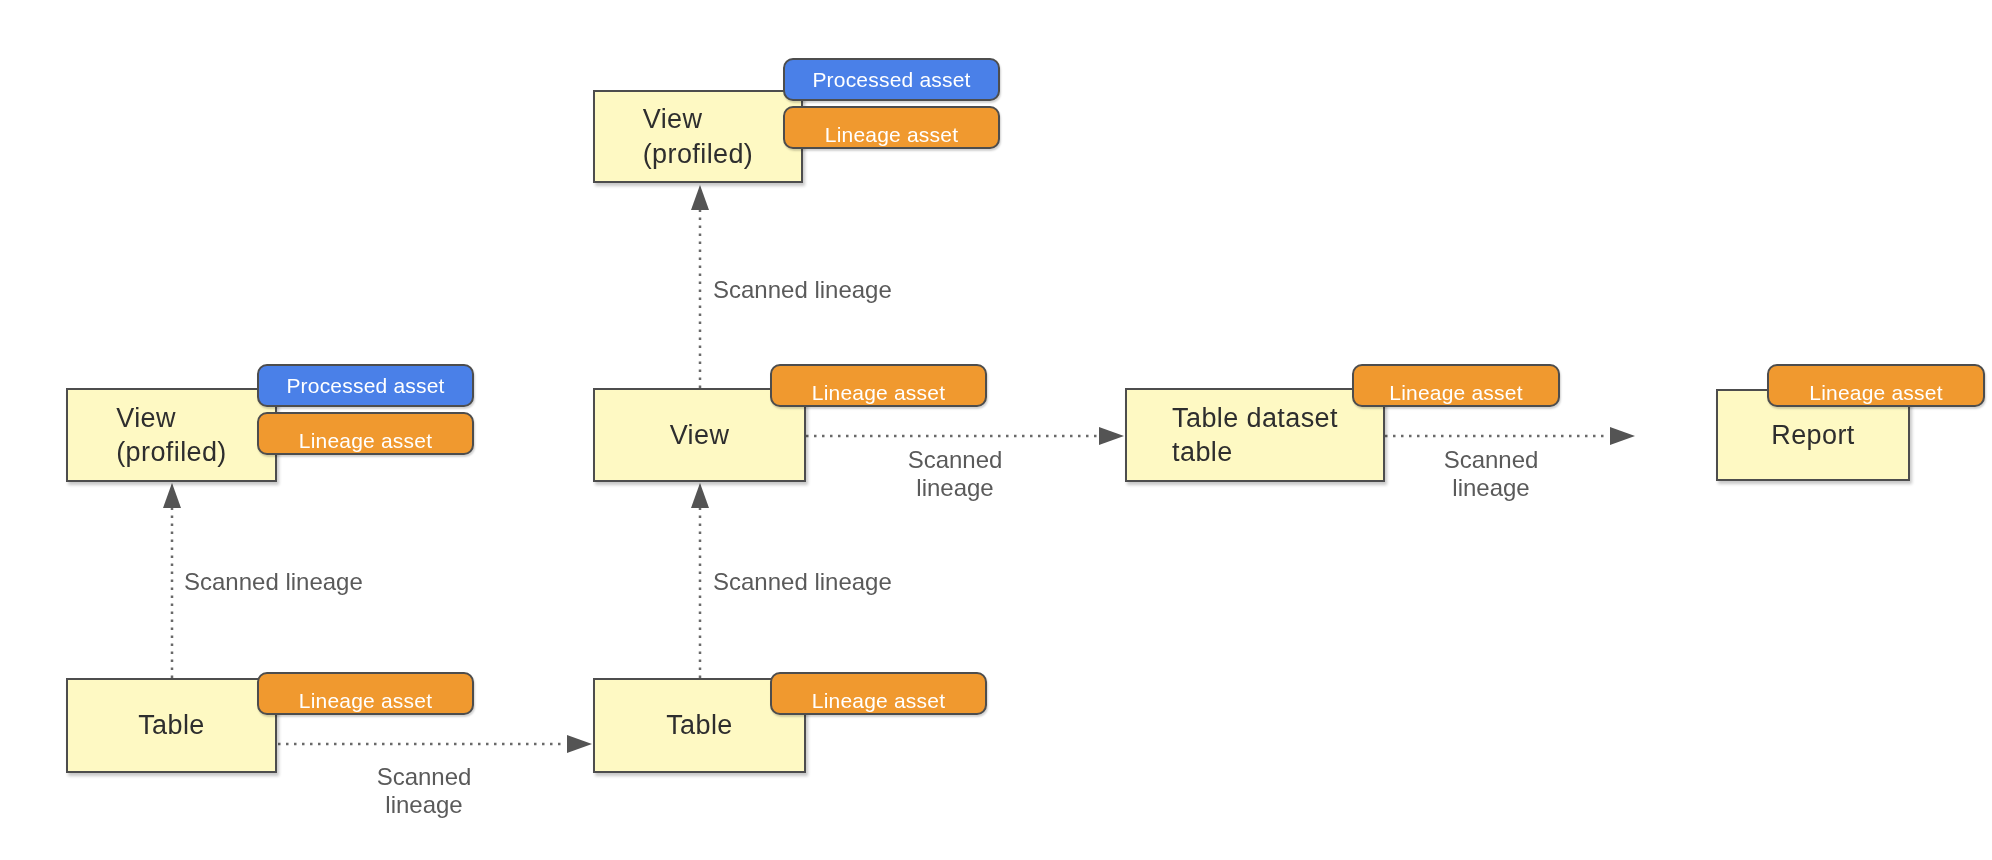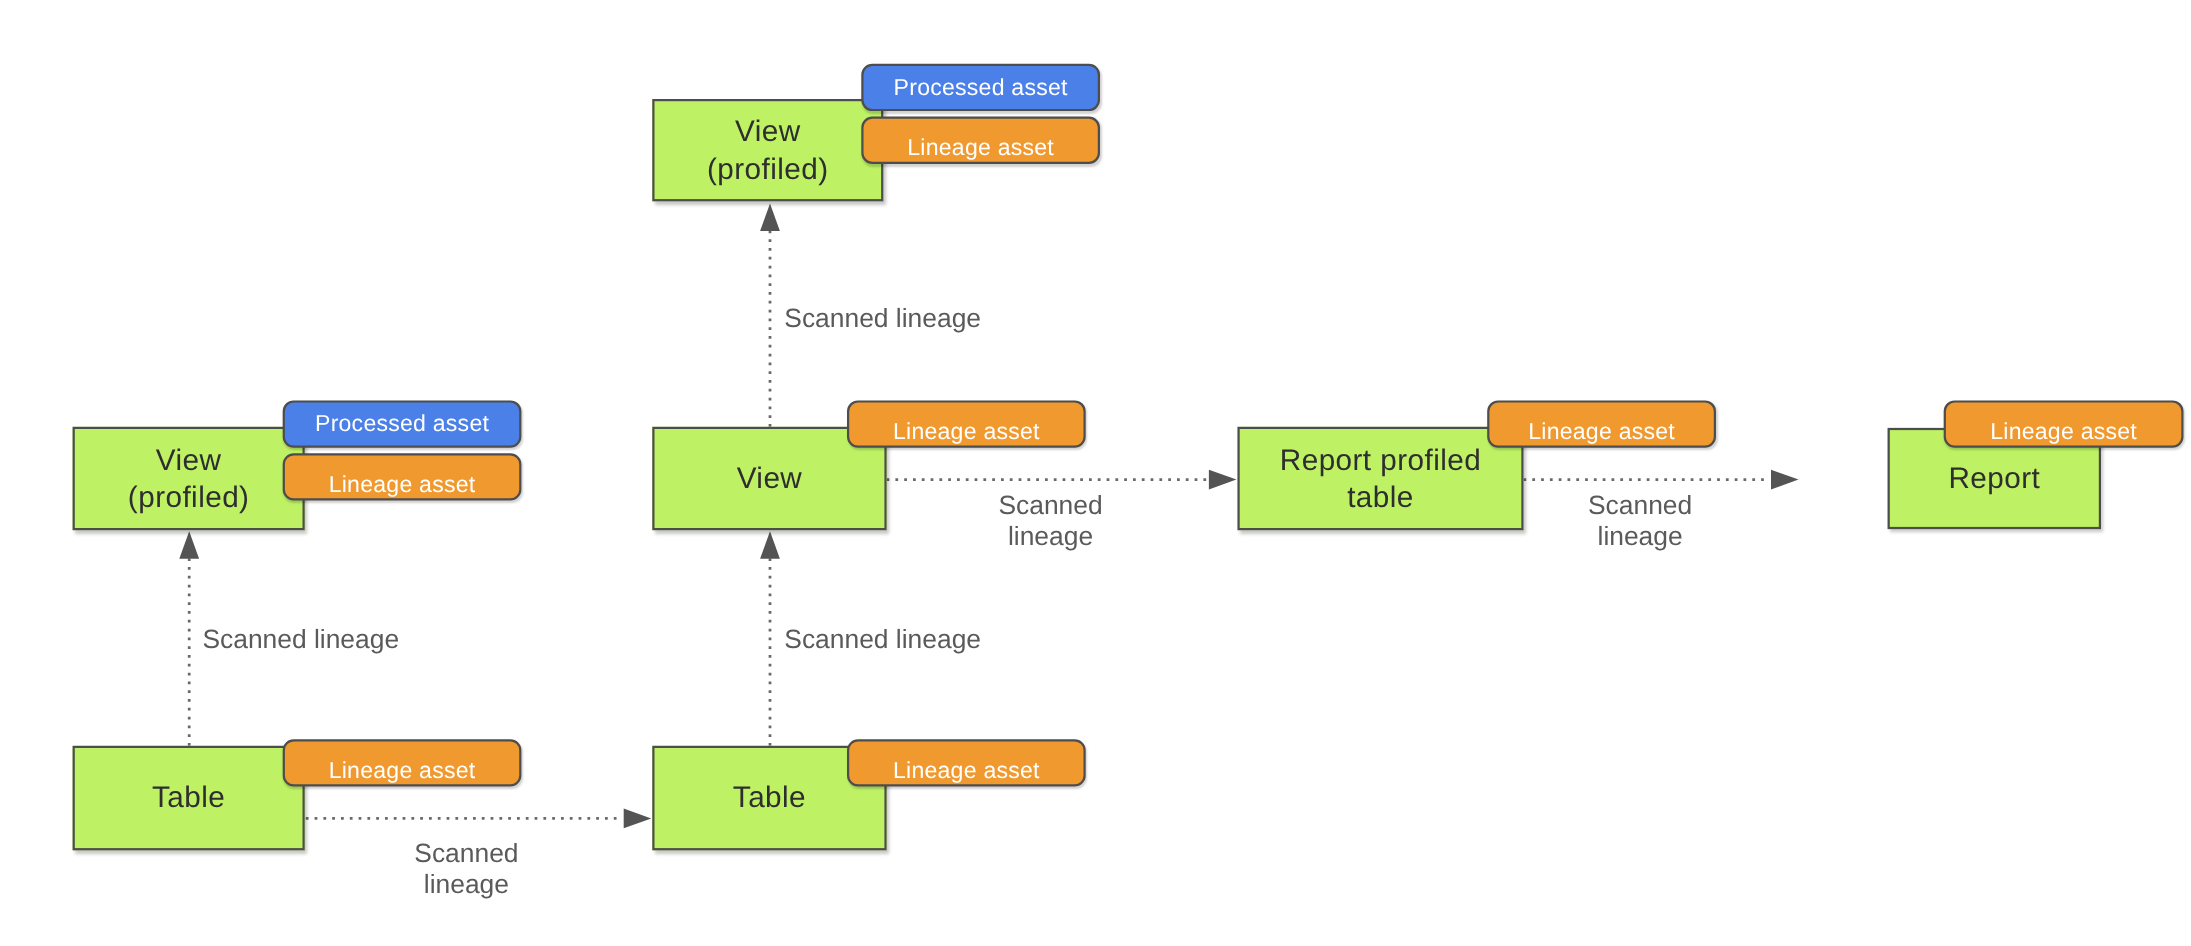--- a/index.html
+++ b/index.html
@@ -26,28 +26,27 @@
     stroke-width: 2.5;
     stroke-dasharray: 2.5 5.5;
     fill: none;
   }
   .edge-arrowhead {
     fill: #545454;
     stroke: none;
   }
   .node {
     position: absolute;
-    background: #bef264;
+    background: #fef9c3;
     border: 2px solid #4d4d4d;
     box-sizing: border-box;
     box-shadow: 2px 3px 3px rgba(0,0,0,0.22);
     display: flex;
     align-items: center;
     justify-content: center;
-    text-align: center;
     z-index: 2;
   }
   .node-label {
     font-size: 27px;
     line-height: 1.26;
     color: #2e2e2e;
     letter-spacing: 0.4px;
     white-space: pre-line;
   }
   .badge {
@@ -123,21 +122,21 @@
 (profiled)</span>
   </div>
   <div class="node" style="left:66px; top:388px; width:211px; height:94px;">
     <span class="node-label">View
 (profiled)</span>
   </div>
   <div class="node" style="left:593px; top:388px; width:213px; height:94px;">
     <span class="node-label">View</span>
   </div>
   <div class="node" style="left:1125px; top:388px; width:260px; height:94px;">
-    <span class="node-label">Report profiled
+    <span class="node-label">Table dataset
 table</span>
   </div>
   <div class="node" style="left:1716px; top:389px; width:194px; height:92px;">
     <span class="node-label">Report</span>
   </div>
   <div class="node" style="left:66px; top:678px; width:211px; height:95px;">
     <span class="node-label">Table</span>
   </div>
   <div class="node" style="left:593px; top:678px; width:213px; height:95px;">
     <span class="node-label">Table</span>

